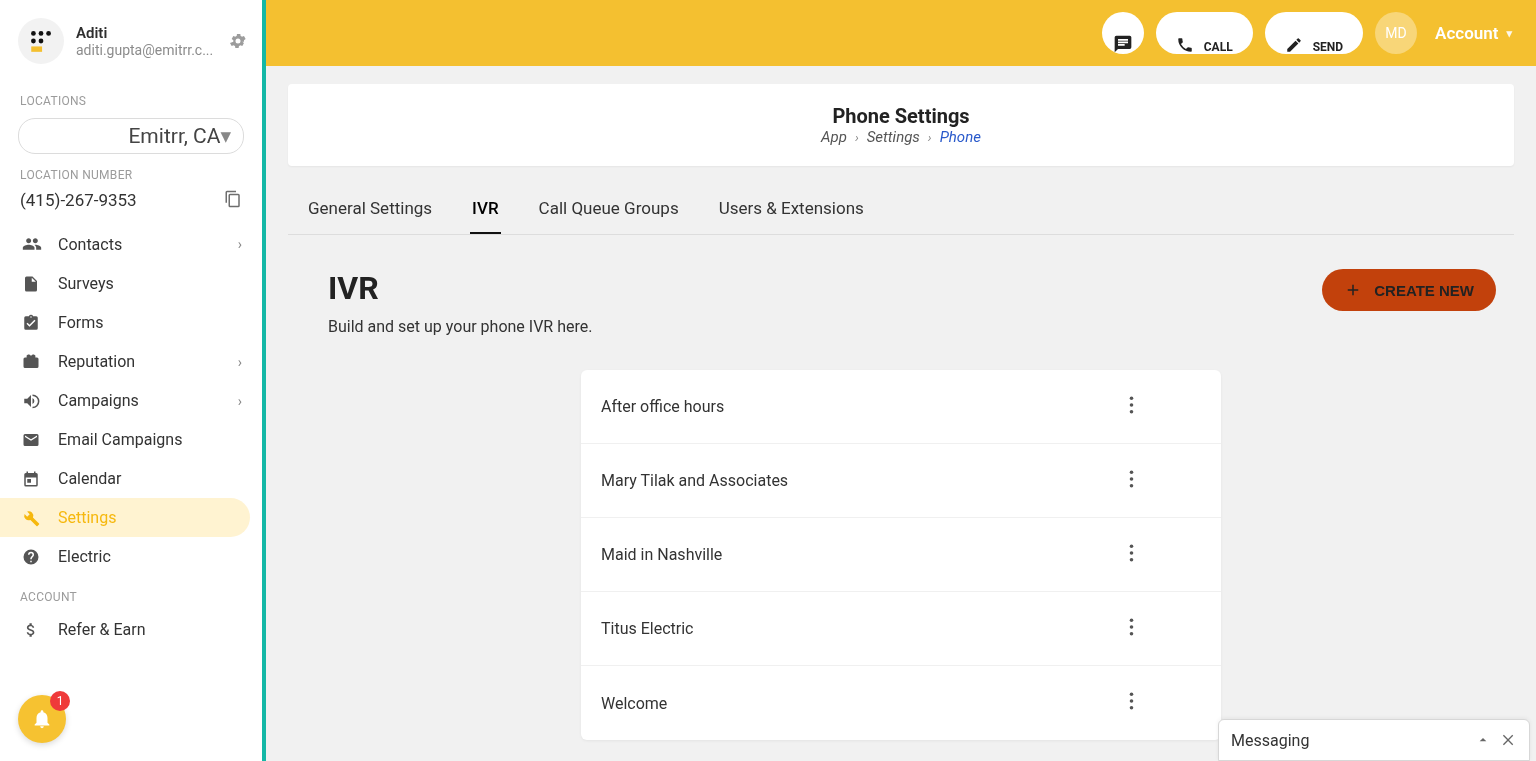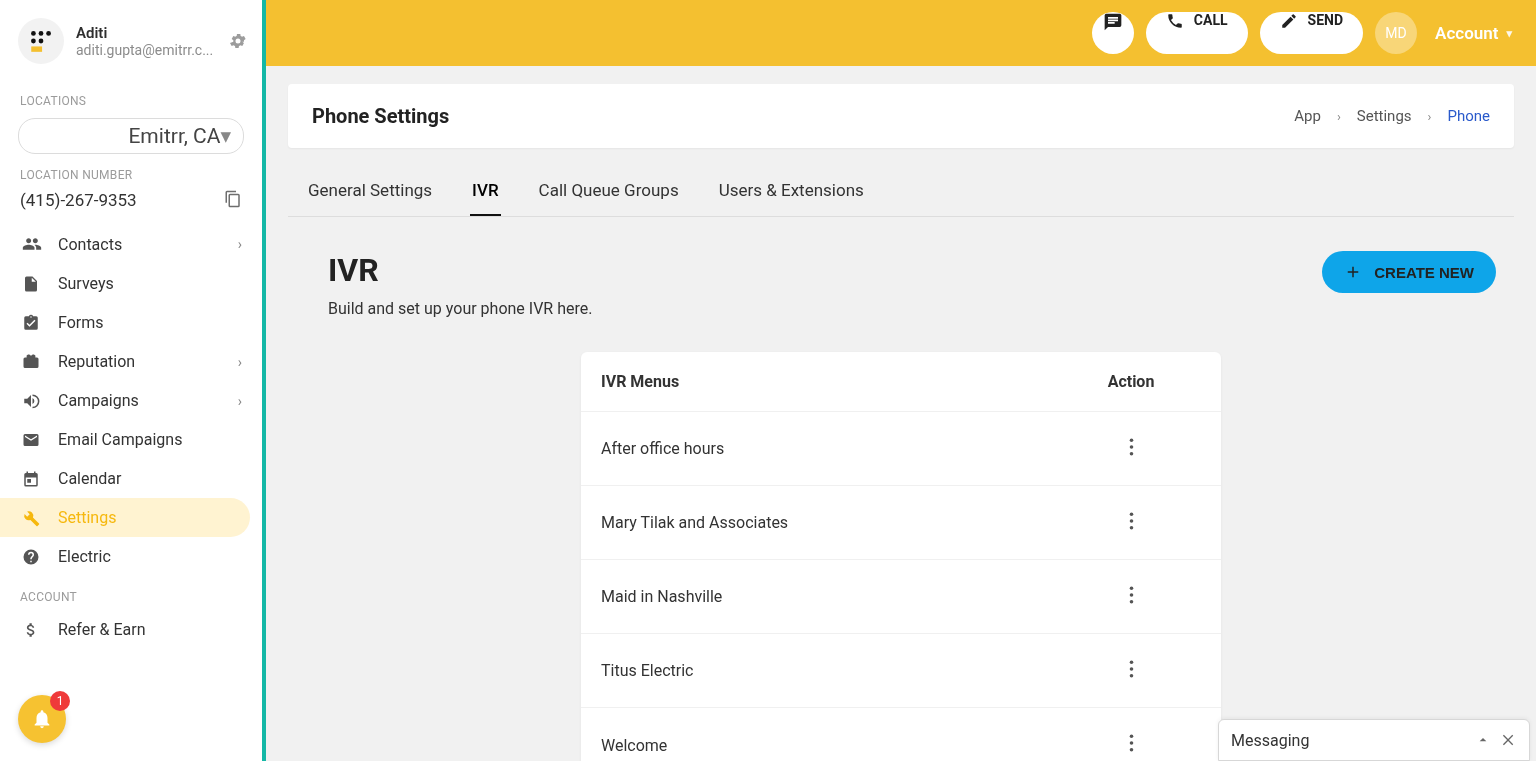--- a/index.html
+++ b/index.html
@@ -78,53 +78,54 @@
   }
 
   
   .main { flex: 1; display: flex; flex-direction: column; background: #f1f1f1; }
   .topbar {
     height: 66px; background: #f4c030; display: flex; align-items: center;
     justify-content: flex-end; gap: 12px; padding: 0 24px;
   }
   .pill {
     background: #fff; border-radius: 22px; height: 42px;
-    display: flex; align-items: flex-start; gap: 10px; padding: 0 20px;
-    font-weight: 700; font-size: 14px; color: #222; cursor: pointer;
+    display: flex; align-items: flex-end; gap: 10px; padding: 0 20px;
+    font-weight: 700; font-size: 12px; color: #222; cursor: pointer;
   }
   .pill.icon-only { width: 42px; padding: 0; justify-content: center; }
   .avatar {
     width: 42px; height: 42px; border-radius: 50%;
     background: rgba(255,255,255,.35); color: #fff; font-weight: 400; font-size: 14px;
     display: flex; align-items: center; justify-content: center;
   }
   .acct-link { color: #fff; font-weight: 600; font-size: 17px; display: flex; gap: 8px; align-items: center; cursor: pointer; margin-left: 6px; }
   .acct-caret { font-size: 11px; color: #fff; opacity: .9; }
 
   .content { padding: 18px 22px 0 22px; overflow: hidden; position: relative; flex: 1; }
 
   .card-header {
     background: #fff; border-radius: 4px; padding: 20px 24px;
     display: flex; align-items: center; justify-content: space-between;
     box-shadow: 0 1px 2px rgba(0,0,0,.05);
+    flex-direction: column;
   }
   .card-header h2 { font-size: 20px; color: #222; }
-  .crumbs { font-size: 15px; color: #555; display: flex; gap: 16px; align-items: center; }
+  .crumbs { font-size: 15px; color: #555; display: flex; gap: 8px; align-items: center; font-style: italic; }
   .crumbs .sep { color: #888; font-size: 13px; }
   .crumbs .active { color: #2a5acb; }
 
   .tabs { display: flex; gap: 36px; border-bottom: 1px solid #ddd; margin-top: 20px; padding: 0 18px; }
   .tab { padding: 12px 2px 14px 2px; font-size: 17px; color: #333; cursor: pointer; }
   .tab.active { color: #000; font-weight: 500; border-bottom: 2px solid #111; }
 
   .section-head { display: flex; justify-content: space-between; align-items: flex-start; margin: 34px 18px 0 40px; }
   .section-head h1 { font-size: 32px; font-weight: 700; color: #222; }
   .section-head p { font-size: 16px; color: #333; margin-top: 10px; }
   .create-btn {
-    background: #0ea5e9; border-radius: 24px; padding: 12px 22px;
+    background: #c2410c; border-radius: 24px; padding: 12px 22px;
     display: flex; align-items: center; gap: 12px; font-weight: 700; font-size: 15px;
     color: #222; cursor: pointer; border: none;
   }
 
   .table {
     width: 640px; background: #fff; margin: 34px auto 0 auto;
     border-radius: 6px; box-shadow: 0 1px 3px rgba(0,0,0,.06);
   }
   .thead, .trow {
     display: grid; grid-template-columns: 1fr 140px;
@@ -342,24 +343,20 @@
         </div>
         <button class="create-btn">
           <svg width="18" height="18" viewBox="0 0 24 24" fill="#222">
               <path d="M19 13h-6v6h-2v-6H5v-2h6V5h2v6h6v2Z"></path>
             </svg>
           <span>CREATE NEW</span>
         </button>
       </div>
 
       <div class="table">
-        <div class="thead">
-          <div>IVR Menus</div>
-          <div class="action-cell">Action</div>
-        </div>
         <div class="trow">
           <div>After office hours</div>
           <div class="action-cell"><span class="kebab">
                 <svg width="5" height="18" viewBox="0 0 4 16" fill="currentColor">
                   <circle cx="2" cy="2" r="1.6"></circle>
                   <circle cx="2" cy="8" r="1.6"></circle>
                   <circle cx="2" cy="14" r="1.6"></circle>
                 </svg>
               </span></div>
         </div>

